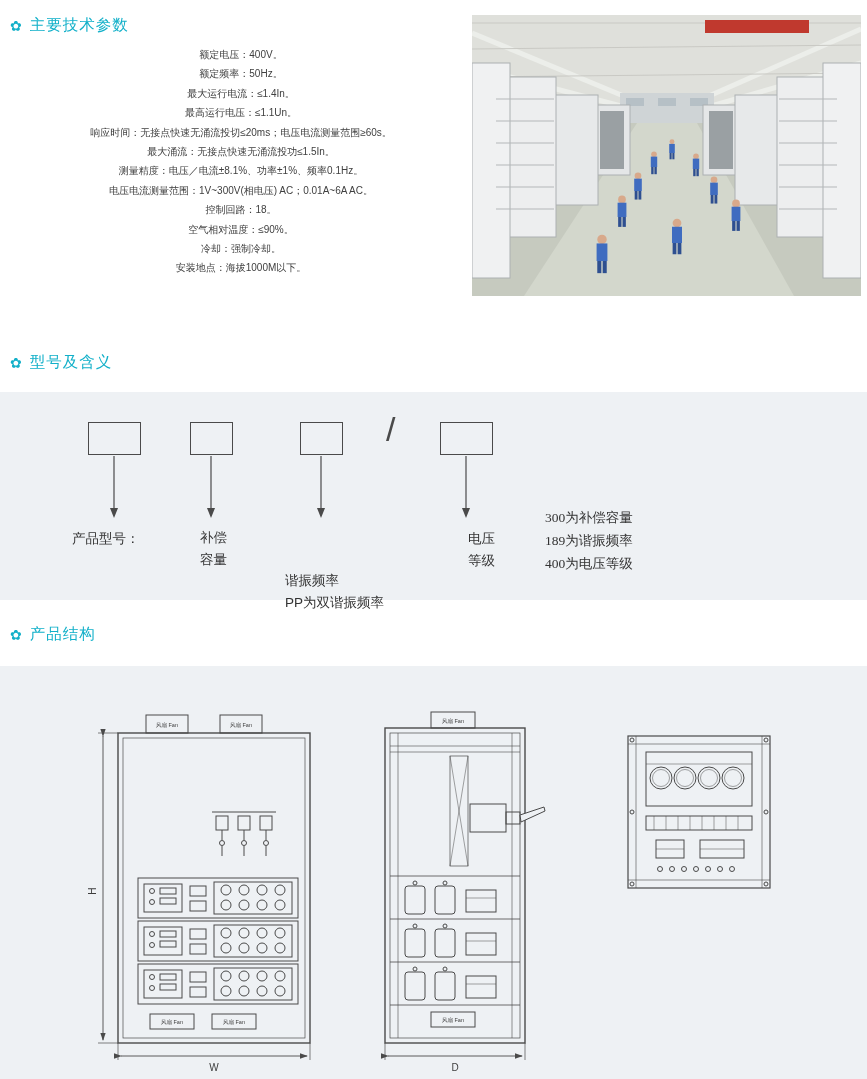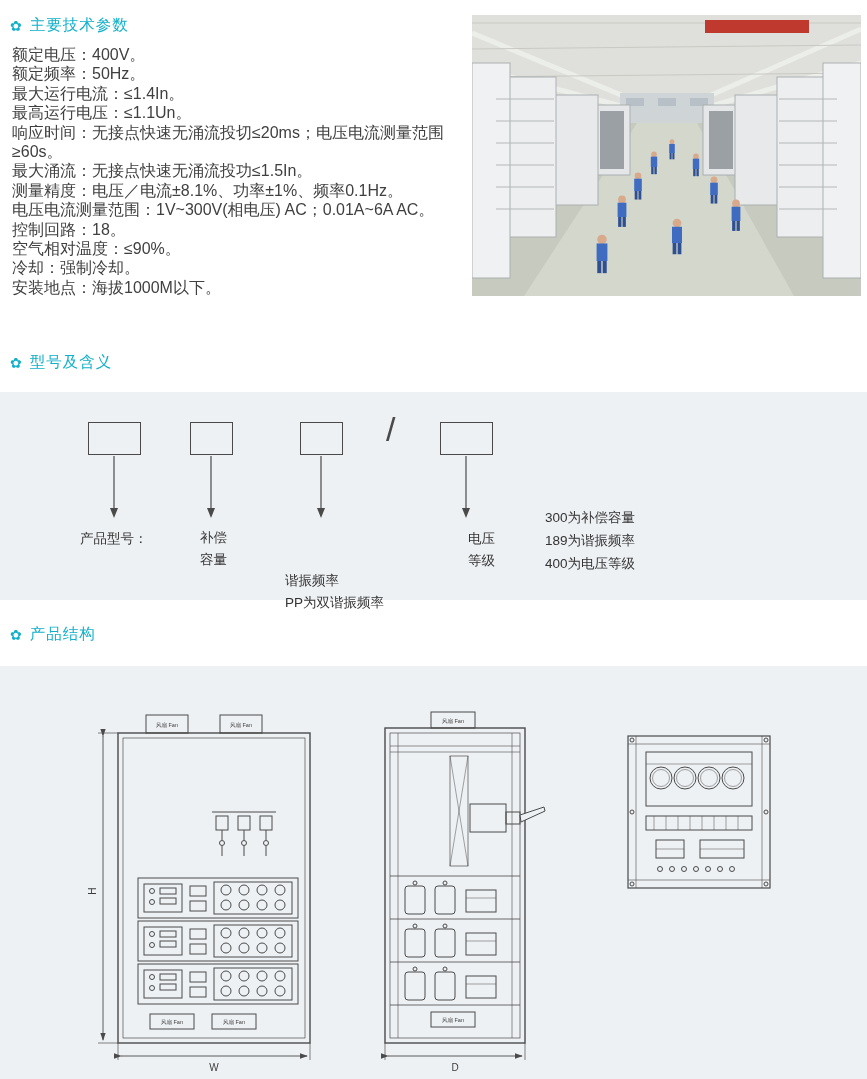--- a/index.html
+++ b/index.html
@@ -5,41 +5,41 @@
   * { margin:0; padding:0; box-sizing:border-box; }
   html,body { width:867px; height:1079px; background:#ffffff; overflow:hidden;
     font-family:"Liberation Sans","DejaVu Sans",sans-serif; color:#3d3d3d; }
   .page { position:relative; width:867px; height:1079px; }
 
   .sec-head { position:absolute; display:flex; align-items:center; gap:7px;
     font-size:15.5px; letter-spacing:1px; color:#12b0c9; }
   .sec-head .flower { font-size:14px; line-height:1; color:#12b0c9; }
 
   .tech-list { position:absolute; left:12px; top:45px; width:458px;
-    font-size:16px; line-height:19.4px; color:#404040; }
+    font-size:10px; line-height:19.4px; color:#404040;text-align:center; }
 
   .photo-wrap { position:absolute; left:472px; top:15px; width:389px; height:281px; overflow:hidden; }
 
   .panel { position:absolute; left:0; width:867px; background:#eef1f4; }
   .panel2 { top:392px; height:208px; }
   .panel3 { top:666px; height:413px; }
 
   .mbox { position:absolute; height:33px; border:1px solid #4a4a4a; background:transparent; }
   .mbox1 { left:88px;  top:30px; width:53px; }
   .mbox2 { left:190px; top:30px; width:43px; }
   .mbox3 { left:300px; top:30px; width:43px; }
   .mbox4 { left:440px; top:30px; width:53px; }
   .slash { position:absolute; left:386px; top:18px; font-size:34px; font-weight:300; color:#4a4a4a; }
 
   .mlabel { position:absolute; font-size:13.5px; color:#333; line-height:22px; }
-  .lab-product { left:80px;  top:136px; }
+  .lab-product { left:72px;  top:136px; }
   .lab-comp    { left:200px; top:136px;font-family:Liberation Mono, monospace; }
   .lab-res     { left:285px; top:136px;margin-top:42px; }
   .lab-volt    { left:468px; top:136px; }
-  .notes { position:absolute; left:545px; top:114px; font-size:13.5px; line-height:23px; color:#333; }
+  .notes { position:absolute; left:545px; top:114px; font-size:13.5px; line-height:23px; color:#333;font-family:Liberation Serif, serif; }
 
   .arrows-svg, .draw-svg { position:absolute; left:0; top:0; }
   svg text { font-family:"Liberation Sans","DejaVu Sans",sans-serif; fill:#3d3d3d; }
 </style>
 </head>
 <body>
 
 <div class="page">
 
   <div class="sec-head" style="left:10px; top:15px;">

